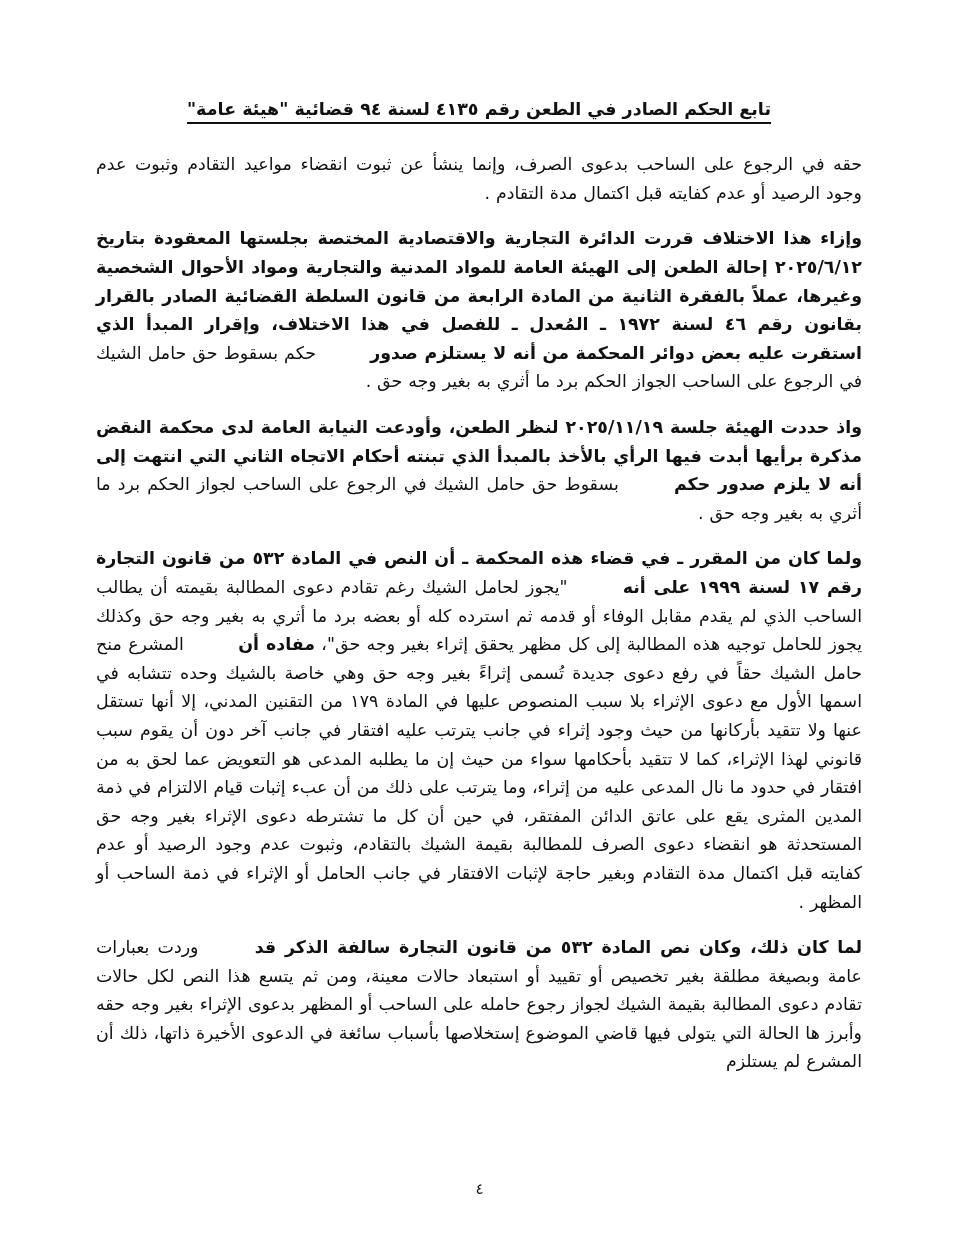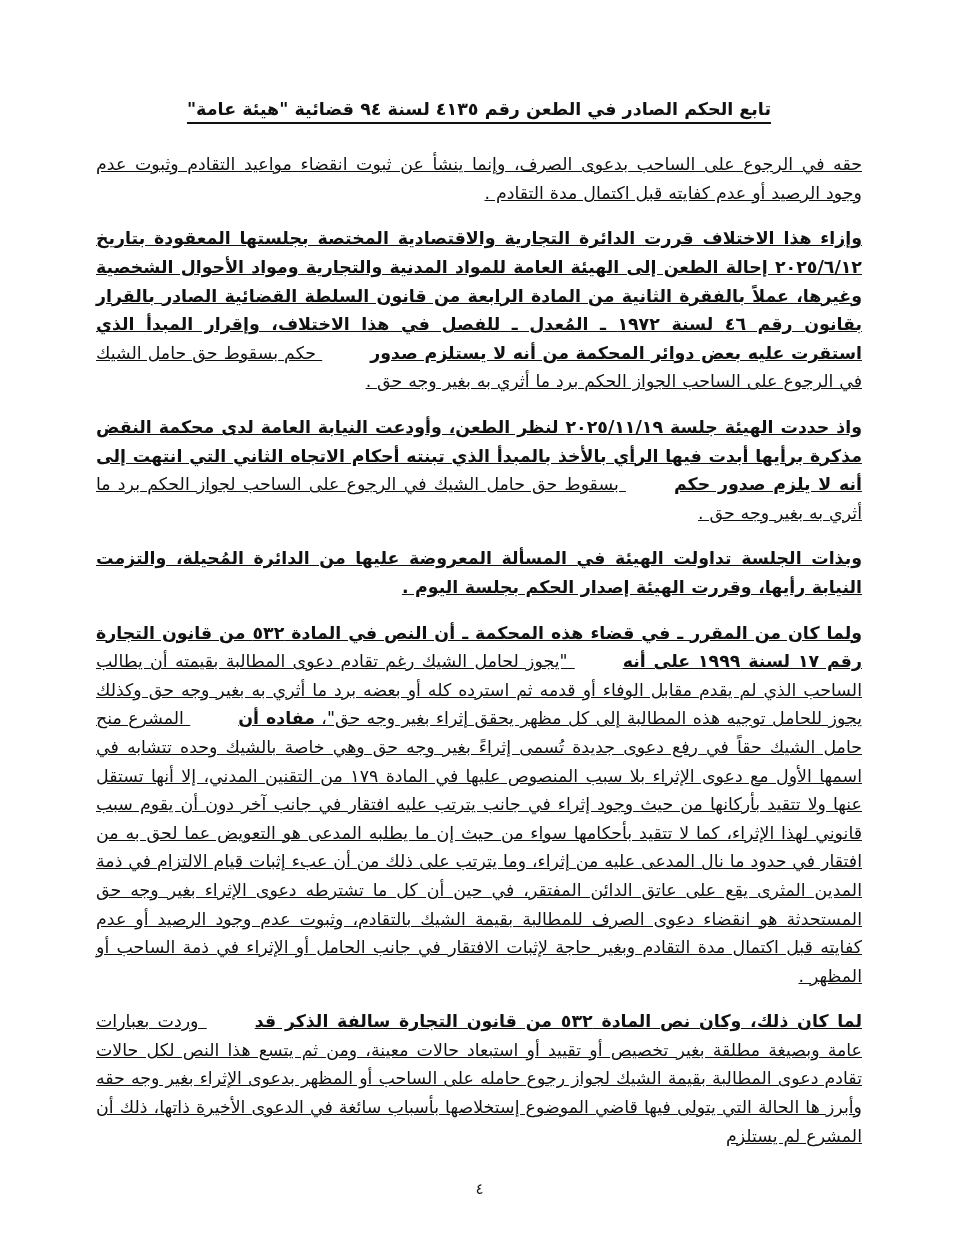--- a/index.html
+++ b/index.html
@@ -48,21 +48,20 @@
     box-decoration-break: clone;
     -webkit-box-decoration-break: clone;
   }
   p.para {
     margin: 0 0 17px 0;
     font-size: 17.4px;
     line-height: 28.6px;
     text-align: justify;
     text-justify: inter-word;
     word-spacing: 0.4px;
-    text-decoration: underline;
   }
   p.para:last-of-type {
     margin-bottom: 0;
   }
   .b {
     font-weight: bold;
     margin-left: 48px;
   }
   .page-number {
     position: absolute;
@@ -80,21 +79,20 @@
 
 <div class="page">
 
   <div class="content">
 
     <div class="doc-title"><span class="title-inner">تابع الحكم الصادر في الطعن رقم ٤١٣٥ لسنة ٩٤ قضائية "هيئة عامة"</span></div>
 
     <p class="para"><span>حقه في الرجوع على الساحب بدعوى الصرف، وإنما ينشأ عن ثبوت انقضاء مواعيد التقادم وثبوت عدم وجود الرصيد أو عدم كفايته قبل اكتمال مدة التقادم .</span></p>
     <p class="para"><span class="b">وإزاء هذا الاختلاف قررت الدائرة التجارية والاقتصادية المختصة بجلستها المعقودة بتاريخ ٢٠٢٥/٦/١٢ إحالة الطعن إلى الهيئة العامة للمواد المدنية والتجارية ومواد الأحوال الشخصية وغيرها، عملاً بالفقرة الثانية من المادة الرابعة من قانون السلطة القضائية الصادر بالقرار بقانون رقم ٤٦ لسنة ١٩٧٢ ـ المُعدل ـ للفصل في هذا الاختلاف، وإقرار المبدأ الذي استقرت عليه بعض دوائر المحكمة من أنه لا يستلزم صدور</span><span> حكم بسقوط حق حامل الشيك في الرجوع على الساحب الجواز الحكم برد ما أثري به بغير وجه حق .</span></p>
     <p class="para"><span class="b">واذ حددت الهيئة جلسة ٢٠٢٥/١١/١٩ لنظر الطعن، وأودعت النيابة العامة لدى محكمة النقض مذكرة برأيها أبدت فيها الرأي بالأخذ بالمبدأ الذي تبنته أحكام الاتجاه الثاني التي انتهت إلى أنه لا يلزم صدور حكم</span><span> بسقوط حق حامل الشيك في الرجوع على الساحب لجواز الحكم برد ما أثري به بغير وجه حق .</span></p>
-    <p class="para"><span class="b">وبذات الجلسة تداولت الهيئة في المسألة المعروضة عليها من الدائرة المُحيلة، والتزمت النيابة رأيها، وقررت الهيئة إصدار الحكم بجلسة اليوم .</span></p>
     <p class="para"><span class="b">ولما كان من المقرر ـ في قضاء هذه المحكمة ـ أن النص في المادة ٥٣٢ من قانون التجارة رقم ١٧ لسنة ١٩٩٩ على أنه</span><span> "يجوز لحامل الشيك رغم تقادم دعوى المطالبة بقيمته أن يطالب الساحب الذي لم يقدم مقابل الوفاء أو قدمه ثم استرده كله أو بعضه برد ما أثري به بغير وجه حق وكذلك يجوز للحامل توجيه هذه المطالبة إلى كل مظهر يحقق إثراء بغير وجه حق"، </span><span class="b">مفاده أن</span><span> المشرع منح حامل الشيك حقاً في رفع دعوى جديدة تُسمى إثراءً بغير وجه حق وهي خاصة بالشيك وحده تتشابه في اسمها الأول مع دعوى الإثراء بلا سبب المنصوص عليها في المادة ١٧٩ من التقنين المدني، إلا أنها تستقل عنها ولا تتقيد بأركانها من حيث وجود إثراء في جانب يترتب عليه افتقار في جانب آخر دون أن يقوم سبب قانوني لهذا الإثراء، كما لا تتقيد بأحكامها سواء من حيث إن ما يطلبه المدعى هو التعويض عما لحق به من افتقار في حدود ما نال المدعى عليه من إثراء، وما يترتب على ذلك من أن عبء إثبات قيام الالتزام في ذمة المدين المثرى يقع على عاتق الدائن المفتقر، في حين أن كل ما تشترطه دعوى الإثراء بغير وجه حق المستحدثة هو انقضاء دعوى الصرف للمطالبة بقيمة الشيك بالتقادم، وثبوت عدم وجود الرصيد أو عدم كفايته قبل اكتمال مدة التقادم وبغير حاجة لإثبات الافتقار في جانب الحامل أو الإثراء في ذمة الساحب أو المظهر .</span></p>
     <p class="para"><span class="b">لما كان ذلك، وكان نص المادة ٥٣٢ من قانون التجارة سالفة الذكر قد</span><span> وردت بعبارات عامة وبصيغة مطلقة بغير تخصيص أو تقييد أو استبعاد حالات معينة، ومن ثم يتسع هذا النص لكل حالات تقادم دعوى المطالبة بقيمة الشيك لجواز رجوع حامله على الساحب أو المظهر بدعوى الإثراء بغير وجه حقه وأبرز ها الحالة التي يتولى فيها قاضي الموضوع إستخلاصها بأسباب سائغة في الدعوى الأخيرة ذاتها، ذلك أن المشرع لم يستلزم</span></p>
 
   </div>
 
   <div class="page-number">٤</div>
 
 </div>
 
 </body></html>

